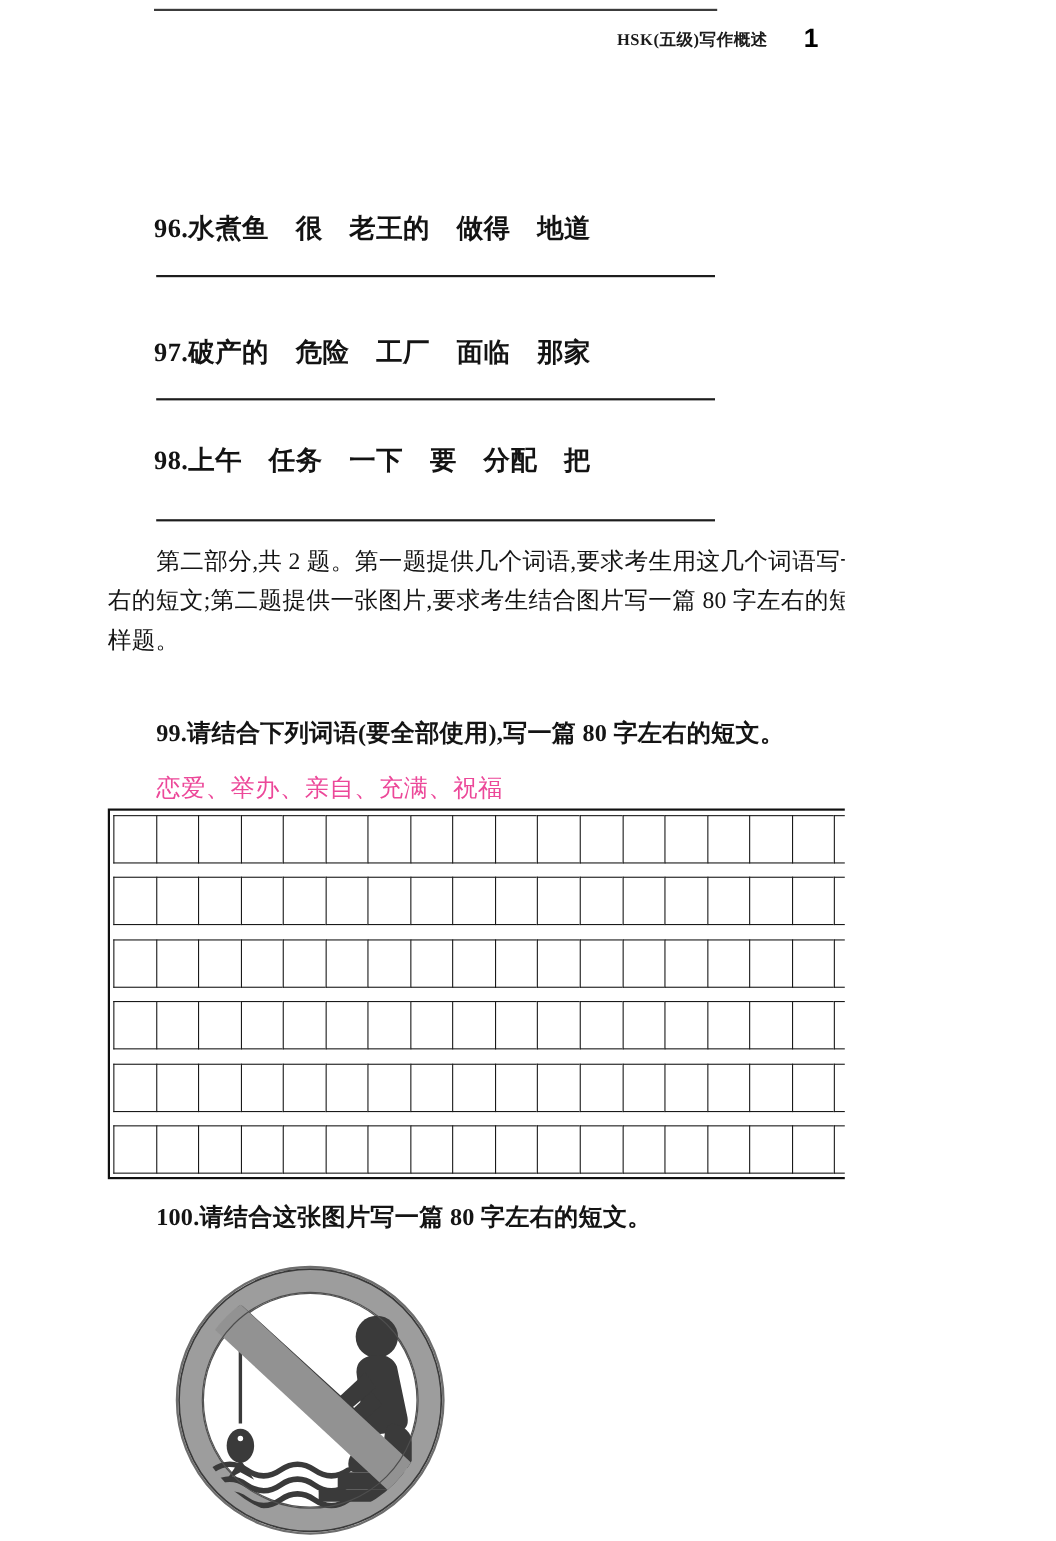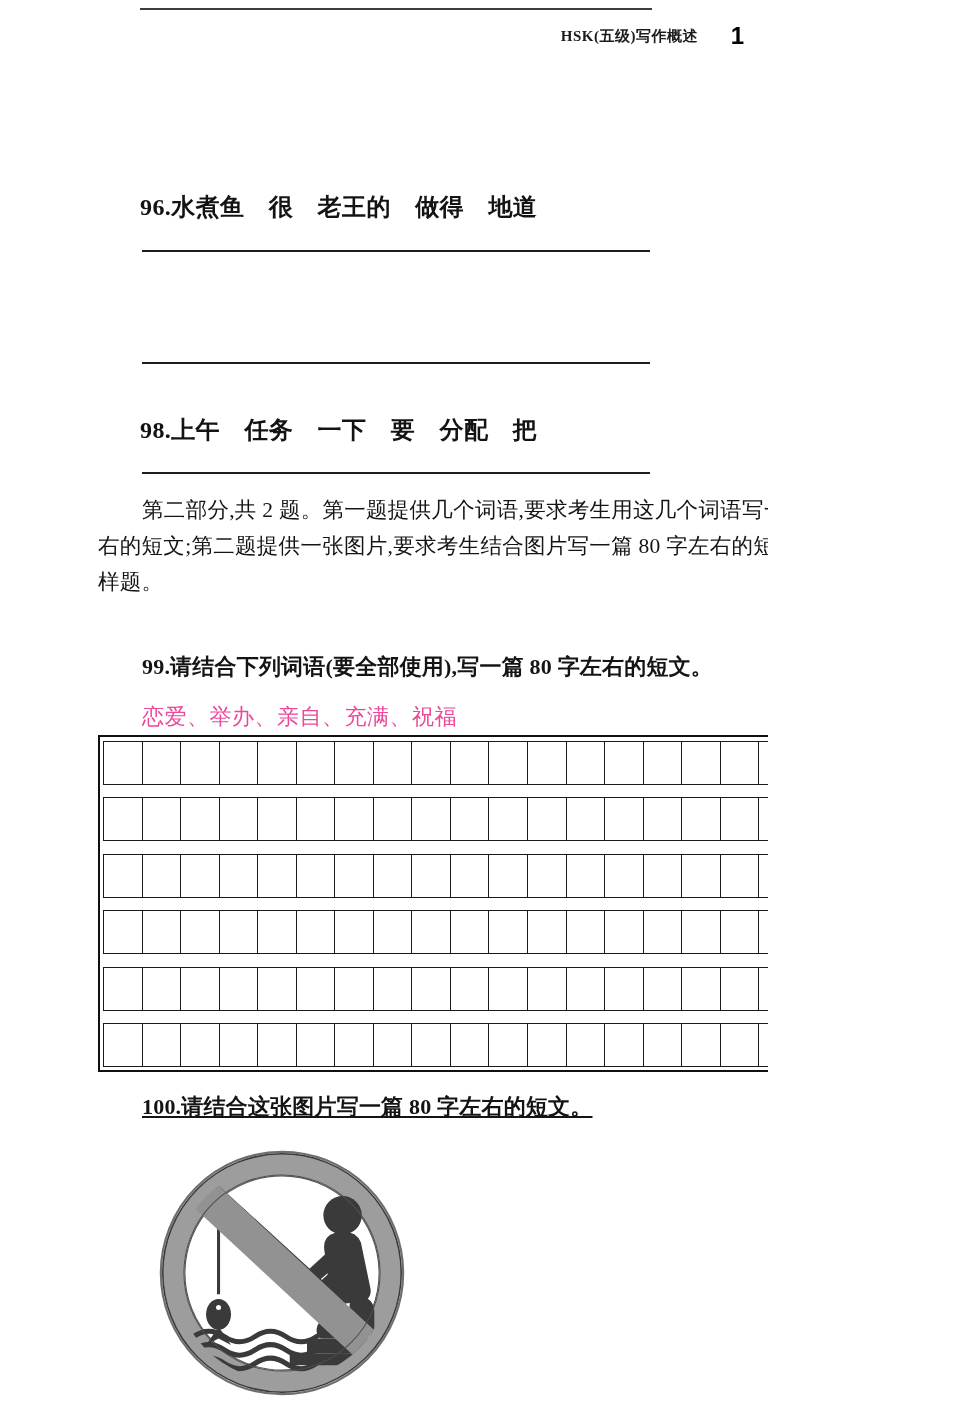--- a/index.html
+++ b/index.html
@@ -67,21 +67,21 @@
     left: 142px;
     width: 508px;
     height: 0;
     border-top: 2px solid #1d1d1d;
   }
 
   .q96 { top: 155px; }
   .r96 { top: 250px; }
   .q97 { top: 268px; }
   .r97 { top: 362px; }
-  .q98 { top: 378px; }
+  .q98 { top: 366px; }
   .r98 { top: 472px; }
 
   
   .instr-block {
     position: absolute;
     left: 98px;
     top: 492px;
     width: 786px;
     font-size: 21.5px;
     font-weight: 400;
@@ -164,21 +164,20 @@
   
   .item-100 {
     position: absolute;
     left: 142px;
     top: 1092px;
     font-size: 22px;
     font-weight: 700;
     letter-spacing: 0.2px;
     color: #141414;
     white-space: nowrap;
-    text-decoration: underline;
   }
 
   
   .sign-figure {
     position: absolute;
     left: 136px;
     top: 1148px;
     width: 292px;
     height: 250px;
   }
@@ -189,20 +188,21 @@
 
 <div class="page">
 
   <div class="header-rule"></div>
   <div class="running-head">HSK(五级)写作概述</div>
   <div class="page-number">1</div>
 
   <div class="question q96">96.水煮鱼　很　老王的　做得　地道</div>
   <div class="answer-rule r96"></div>
 
+  <div class="question q97">97.破产的　危险　工厂　面临　那家</div>
   <div class="answer-rule r97"></div>
 
   <div class="question q98">98.上午　任务　一下　要　分配　把</div>
   <div class="answer-rule r98"></div>
 
   <div class="instr-block"><span class="indent"></span><span>第二部分,共 2 题。第一题提供几个词语,要求考生用这几个词语写一篇 80 字左右的短文;第二题提供一张图片,要求考生结合图片写一篇 80 字左右的短文。请试做样题。</span></div>
 
   <div class="item-99">99.请结合下列词语(要全部使用),写一篇 80 字左右的短文。</div>
   <div class="vocab-line">恋爱、举办、亲自、充满、祝福</div>
 

